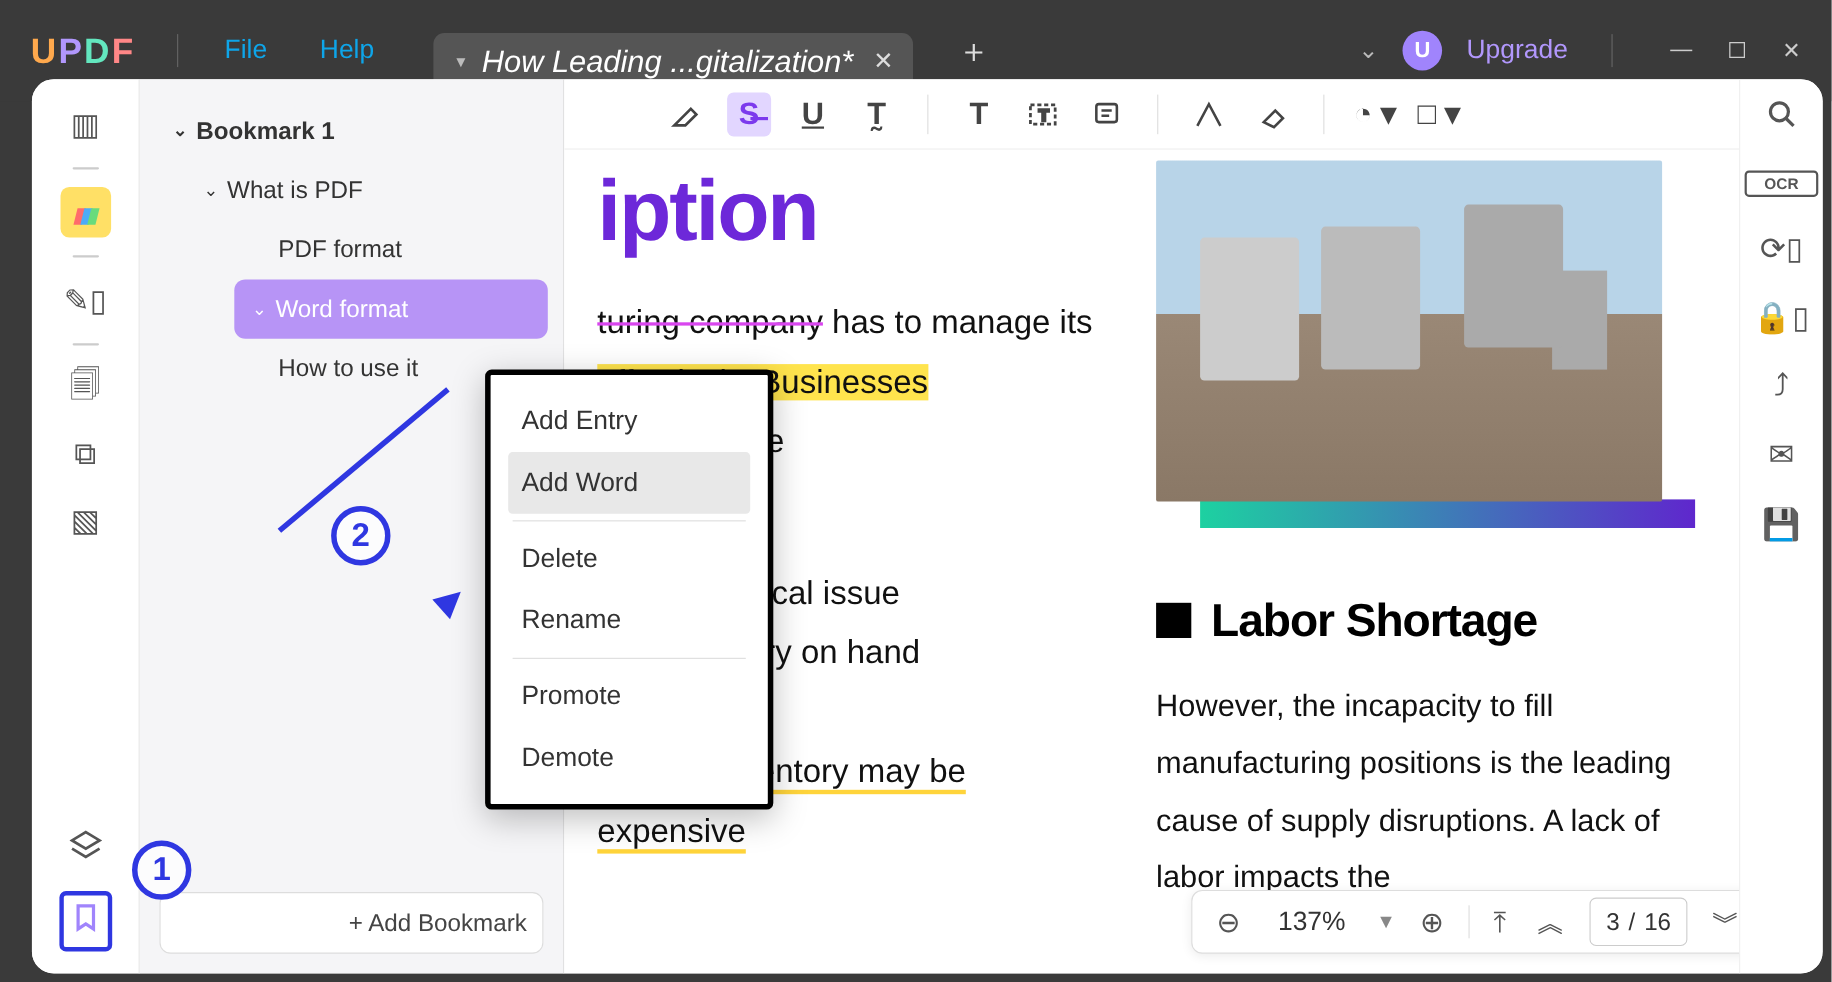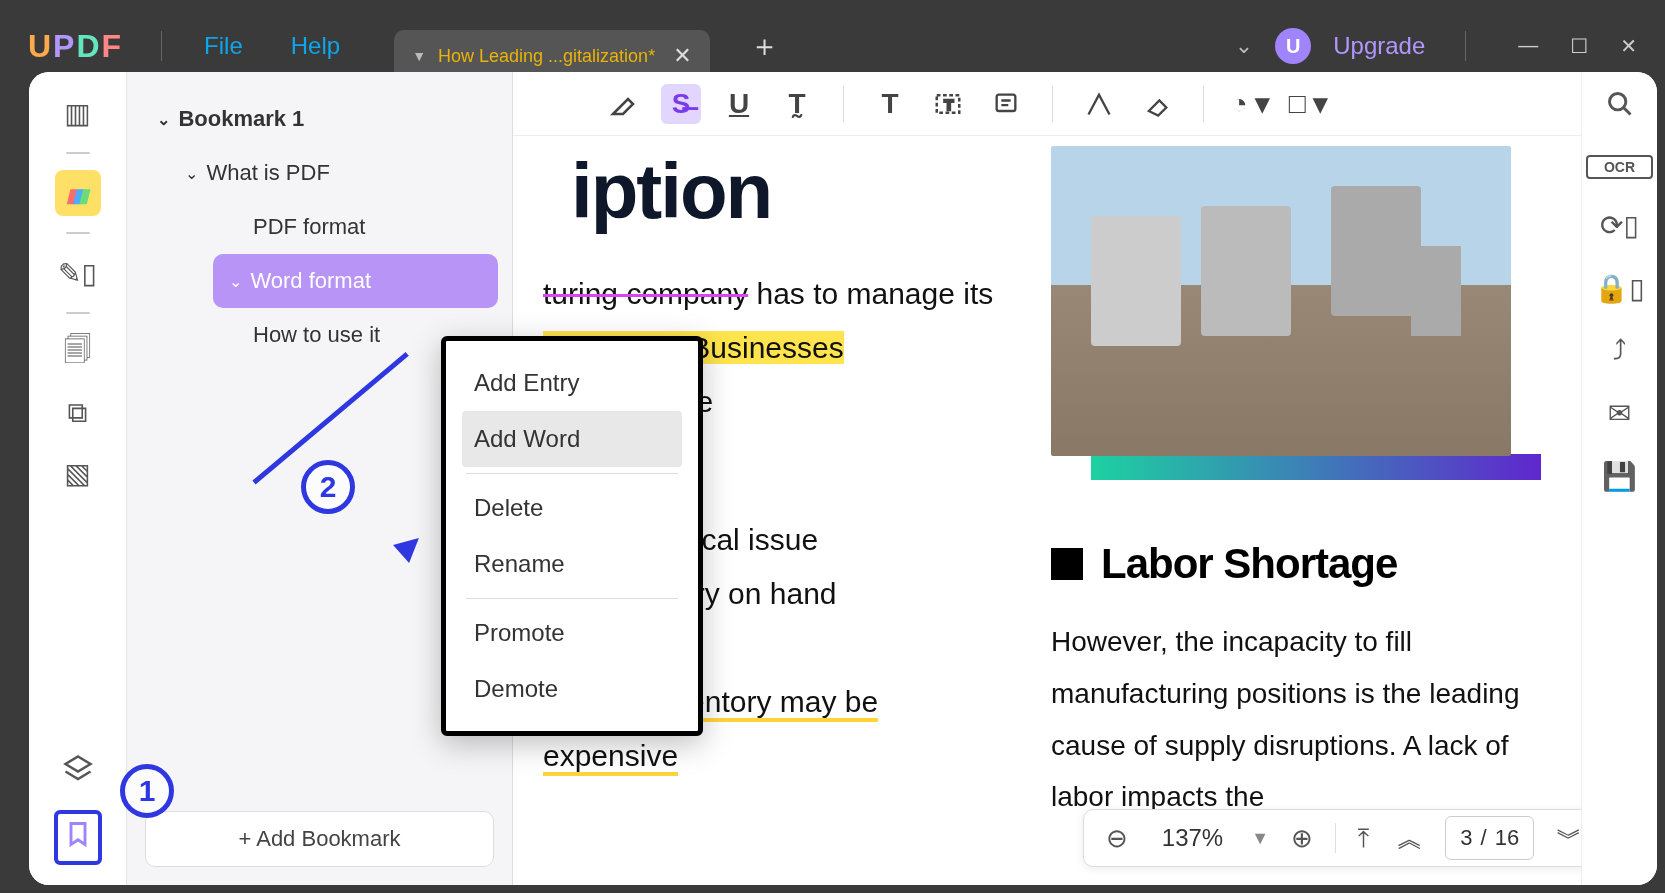--- a/index.html
+++ b/index.html
@@ -9,21 +9,21 @@
 .titlebar { height: 92px; background: #3a3a3a; display: flex; align-items: center; color: #ddd; }
 .logo { margin: 0 20px 0 28px; font-size: 32px; font-weight: 700; letter-spacing: 2px; }
 .logo .u { color: #ffa94d; }
 .logo .p { color: #b197fc; }
 .logo .d { color: #63e6be; }
 .logo .f { color: #ff8787; }
 .vdiv { width: 1px; height: 30px; background: #666; margin: 0 18px; }
 .menu-item { font-size: 24px; color: #0ea5e9; padding: 0 24px; cursor: pointer; }
 .tab { display: flex; align-items: center; background: #555; border-radius: 10px 10px 0 0; height: 52px; padding: 0 18px; margin-left: 30px; margin-top: 20px; position: relative;}
 .tab .tri { font-size: 14px; color: #bbb; margin-right: 12px; }
-.tab .tabtxt { color: #eab308; font-size: 18px; }
+.tab .tabtxt { color: #ffffff; font-size: 28px; font-style: italic; }
 .tab .tabclose { color: #ddd; font-size: 22px; margin-left: 18px; cursor: pointer; }
 .tabadd { color: #ddd; font-size: 30px; margin-left: 40px; cursor: pointer; }
 .topright { margin-left: auto; display: flex; align-items: center; gap: 22px; padding-right: 28px; }
 .chev { color: #bbb; font-size: 22px; cursor: pointer; }
 .avatar { width: 36px; height: 36px; border-radius: 50%; background: #a084fc; color: #fff; display: flex; align-items: center; justify-content: center; font-weight: 600; font-size: 20px; }
 .upgrade { color: #b197fc; font-size: 24px; font-weight: 500; cursor: pointer; }
 .winbtns { display: flex; gap: 32px; margin-left: 12px; }
 .winbtn { color: #ccc; font-size: 20px; cursor: pointer; }
 
 
@@ -42,32 +42,32 @@
 .bmpanel { width: 386px; background: #f5f5f7; border-right: 1px solid #ddd; display: flex; flex-direction: column; }
 .bmtree { flex: 1; padding: 20px 14px; overflow: hidden;}
 .bmitem { padding: 14px 16px; font-size: 22px; color: #333; border-radius: 10px; cursor: pointer; display: flex; align-items: center; gap: 8px;}
 .bmitem.sel { background: #b794f6; color: #fff; }
 .bmitem .ch { font-size: 16px; color: inherit; }
 .lvl0 { margin-left: 0; font-weight: 600; }
 .lvl1 { margin-left: 28px; }
 .lvl2 { margin-left: 72px; }
 .lvl2n { margin-left: 96px; }
 .addbm-row { padding: 18px; }
-.addbm { background: #fff; border: 1px solid #ddd; border-radius: 10px; padding: 14px; text-align: center; font-size: 22px; color: #444; cursor: pointer;}
+.addbm { background: #fff; border: 1px solid #ddd; border-radius: 10px; padding: 14px; text-align: right; font-size: 22px; color: #444; cursor: pointer;}
 
 
 .docarea { flex: 1; background: #fff; position: relative; overflow: hidden;}
 .toolbar { height: 64px; display: flex; align-items: center; gap: 18px; padding: 0 50px; border-bottom: 1px solid #eee;}
 .tspace { width: 22px; }
 .tbtn { width: 40px; height: 40px; display: flex; align-items: center; justify-content: center; font-size: 28px; font-weight: 700; color: #444; cursor: pointer; border-radius: 6px;}
 .tbtn.hl { background: #e2d6ff; color: #7c3aed; }
 .tsep { width: 1px; height: 36px; background: #ddd; margin: 0 8px;}
 .doccontent { position: absolute; top: 64px; left: 0; right: 0; bottom: 0; padding: 10px 0 0 0; overflow: hidden; }
 .page { background: #fff; padding: 0 30px;}
-.bigtitle { font-size: 78px; font-weight: 800; color: #0f172a; letter-spacing: -2px; margin-left: 28px;}
+.bigtitle { font-size: 78px; font-weight: 800; color: #6d28d9; letter-spacing: -2px;}
 .para { font-size: 30px; line-height: 1.8; color: #111; margin-top: 30px;}
 .hly { background: #ffe44d; }
 .hlg { background: #5cdb9e; }
 .strike { text-decoration: line-through; text-decoration-color: #d946ef; text-decoration-thickness: 3px;}
 .ulred { border-bottom: 4px solid #e74c3c; }
 .ulyel { border-bottom: 4px solid #ffd43b; }
 .twocol { display: flex; gap: 30px;}
 .twocol .left { flex: 1.05; }
 .twocol .right { flex: 1; padding-right: 10px;}
 .photo { width: 460px; height: 310px; background: linear-gradient(#b8d4e8 0%, #b8d4e8 45%, #9a8876 45%, #8a7866 100%); margin-top: 0; position: relative; border-radius: 2px;}

